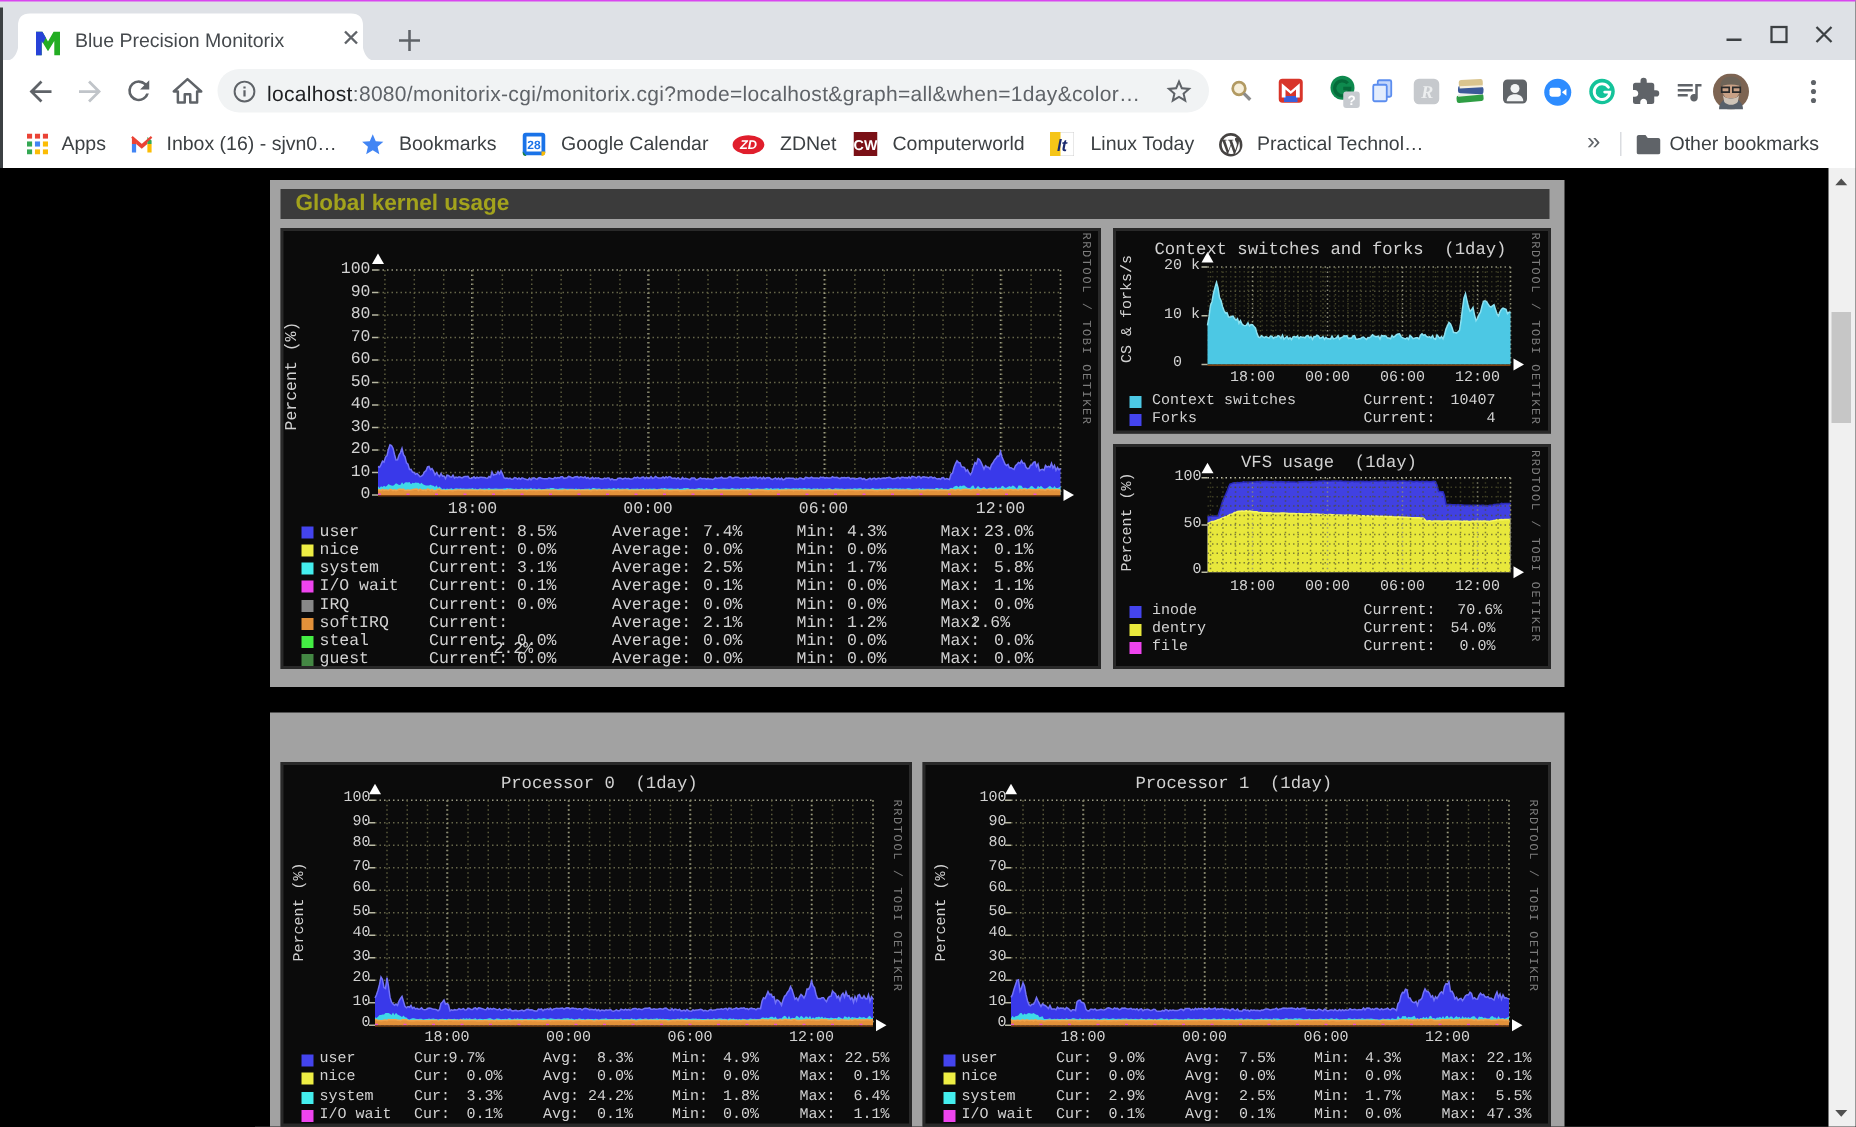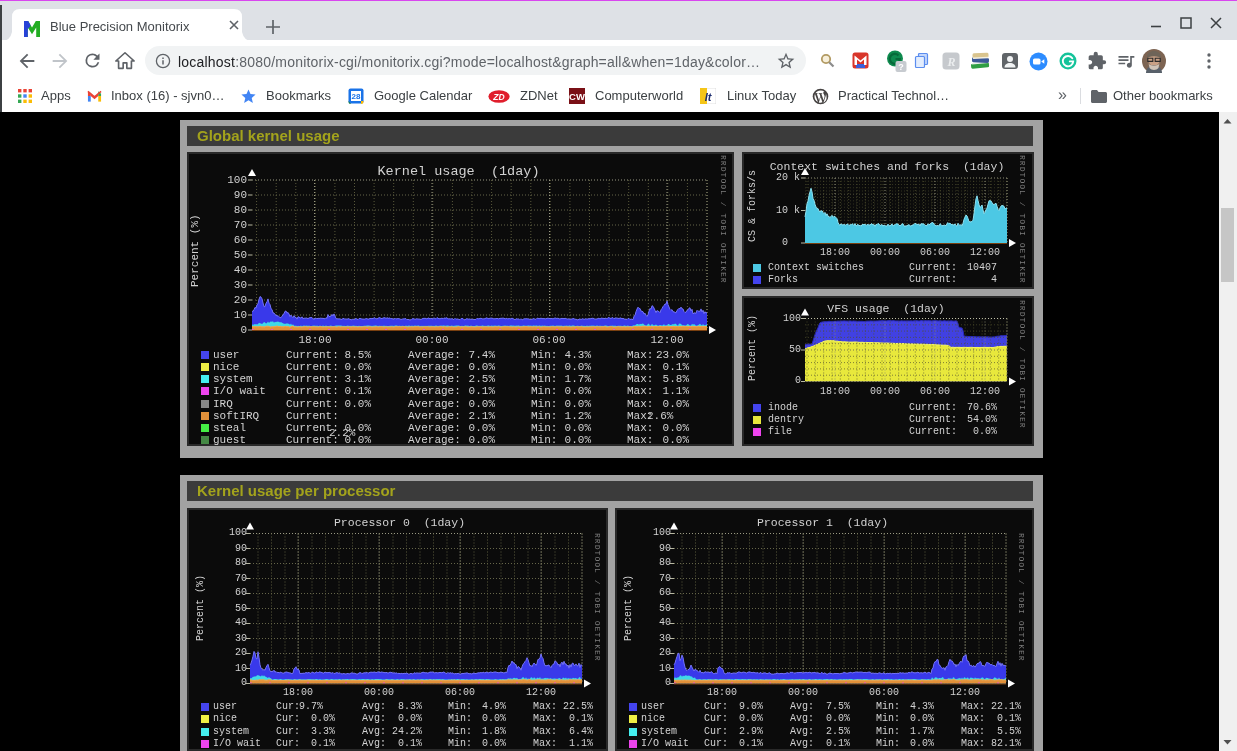--- a/index.html
+++ b/index.html
@@ -223,23 +223,20 @@
   </div>
 
   <div id="page">
 
     <div class="silver" style="left:180px;top:8px;width:863px;height:337.5px"></div>
     <div class="tbar" style="top:14px">
         <span>Global kernel usage</span>
       </div>
 
     <div class="silver" style="left:180px;top:362.5px;width:863px;height:276.5px"></div>
-    <div class="tbar" style="top:369px">
-        <span>Kernel usage per processor</span>
-      </div>
     <div id="charts" style="position:absolute;left:0;top:-112px">
 <div class="panel" style="left:187px;top:152px;width:547px;height:294px">
           <svg width="547" height="294" style="position:absolute;left:0;top:0">
             <line x1="65" y1="28.0" x2="520" y2="28.0" stroke="#9a9a84" stroke-dasharray="1,2"></line>
             <line x1="65" y1="43.0" x2="520" y2="43.0" stroke="#66664a" stroke-dasharray="1,2"></line>
             <line x1="65" y1="58.0" x2="520" y2="58.0" stroke="#66664a" stroke-dasharray="1,2"></line>
             <line x1="65" y1="73.0" x2="520" y2="73.0" stroke="#66664a" stroke-dasharray="1,2"></line>
             <line x1="65" y1="88.0" x2="520" y2="88.0" stroke="#66664a" stroke-dasharray="1,2"></line>
             <line x1="65" y1="103.0" x2="520" y2="103.0" stroke="#66664a" stroke-dasharray="1,2"></line>
             <line x1="65" y1="118.0" x2="520" y2="118.0" stroke="#66664a" stroke-dasharray="1,2"></line>
@@ -290,21 +287,20 @@
             <line x1="61" y1="88.0" x2="65" y2="88.0" stroke="#b9b9a4"></line>
             <line x1="61" y1="103.0" x2="65" y2="103.0" stroke="#b9b9a4"></line>
             <line x1="61" y1="118.0" x2="65" y2="118.0" stroke="#b9b9a4"></line>
             <line x1="61" y1="133.0" x2="65" y2="133.0" stroke="#b9b9a4"></line>
             <line x1="61" y1="148.0" x2="65" y2="148.0" stroke="#b9b9a4"></line>
             <line x1="61" y1="163.0" x2="65" y2="163.0" stroke="#b9b9a4"></line>
             <line x1="61" y1="178.0" x2="65" y2="178.0" stroke="#b9b9a4"></line>
             <path d="M61,24 L69,24 L65,17 Z" fill="#fff"></path>
             <path d="M522,174 L522,182 L529,178 Z" fill="#fff"></path>
           </svg>
-          <div class="ct" style="left:0;width:547px;top:14px;text-align:center;font-size:13.5px;color:#d2d2d2"><span style="position:relative;left:-2px">Kernel usage&nbsp;&nbsp;(1day)</span></div>
           <div class="ct" style="right:487px;top:23px;width:40px;text-align:right">100</div>
           <div class="ct" style="right:487px;top:38px;width:40px;text-align:right">90</div>
           <div class="ct" style="right:487px;top:53px;width:40px;text-align:right">80</div>
           <div class="ct" style="right:487px;top:68px;width:40px;text-align:right">70</div>
           <div class="ct" style="right:487px;top:83px;width:40px;text-align:right">60</div>
           <div class="ct" style="right:487px;top:98px;width:40px;text-align:right">50</div>
           <div class="ct" style="right:487px;top:113px;width:40px;text-align:right">40</div>
           <div class="ct" style="right:487px;top:128px;width:40px;text-align:right">30</div>
           <div class="ct" style="right:487px;top:143px;width:40px;text-align:right">20</div>
           <div class="ct" style="right:487px;top:158px;width:40px;text-align:right">10</div>
@@ -536,21 +532,21 @@
           <div class="ct" style="right:233px;top:80px;width:40px;text-align:right">0</div>
           <div class="ct" style="left:73px;top:91px;width:40px;text-align:center">18:00</div>
           <div class="ct" style="left:123px;top:91px;width:40px;text-align:center">00:00</div>
           <div class="ct" style="left:173px;top:91px;width:40px;text-align:center">06:00</div>
           <div class="ct" style="left:223px;top:91px;width:40px;text-align:center">12:00</div>
           <div class="ct vrt" style="left:6px;top:85px">Percent (%)</div>
           <div class="rrd" style="left:276px;top:4px;height:130px">RRDTOOL / TOBI OETIKER</div>
           <div class="sq" style="left:11px;top:108px;background:#4444ee"></div>
           <div class="ct" style="left:26px;top:107px">inode</div>
           <div class="ct" style="left:167px;top:107px">Current:</div>
-          <div class="ct" style="left:198px;top:107px;width:57px;text-align:right">70.6%</div>
+          <div class="ct" style="left:216px;top:107px;width:57px;text-align:center">70.6%</div>
           <div class="sq" style="left:11px;top:120px;background:#e8e83c"></div>
           <div class="ct" style="left:26px;top:119px">dentry</div>
           <div class="ct" style="left:167px;top:119px">Current:</div>
           <div class="ct" style="left:198px;top:119px;width:57px;text-align:right">54.0%</div>
           <div class="sq" style="left:11px;top:132px;background:#ee44ee"></div>
           <div class="ct" style="left:26px;top:131px">file</div>
           <div class="ct" style="left:167px;top:131px">Current:</div>
           <div class="ct" style="left:198px;top:131px;width:57px;text-align:right">0.0%</div>
         </div>
         <div class="panel small" style="left:187px;top:508px;width:421px;height:243px">
@@ -790,21 +786,21 @@
           <div class="ct" style="left:369px;top:218.5px;width:37px;text-align:right">5.5%</div>
           <div class="sq" style="left:14px;top:231.8px;background:#ee44ee"></div>
           <div class="ct" style="left:26px;top:230.8px">I/O wait</div>
           <div class="ct" style="left:89px;top:230.8px">Cur:</div>
           <div class="ct" style="left:112px;top:230.8px;width:36px;text-align:right">0.1%</div>
           <div class="ct" style="left:175px;top:230.8px">Avg:</div>
           <div class="ct" style="left:199px;top:230.8px;width:36px;text-align:right">0.1%</div>
           <div class="ct" style="left:261px;top:230.8px">Min:</div>
           <div class="ct" style="left:283px;top:230.8px;width:36px;text-align:right">0.0%</div>
           <div class="ct" style="left:346px;top:230.8px">Max:</div>
-          <div class="ct" style="left:369px;top:230.8px;width:37px;text-align:right">82.1%</div>
+          <div class="ct" style="left:369px;top:230.8px;width:37px;text-align:right">47.3%</div>
         </div>
     </div>
   </div>
   <div id="sbar">
     <svg class="abs" style="left:3px;top:4px" width="11" height="11" viewBox="0 0 11 11">
         <path d="M1.5 7.5 L5.5 3 L9.5 7.5 Z" fill="#505050"></path>
       </svg>
     <div id="sthumb"></div>
     <svg class="abs" style="left:3px;top:625px" width="11" height="11" viewBox="0 0 11 11">
         <path d="M1.5 3 L5.5 7.5 L9.5 3 Z" fill="#505050"></path>

